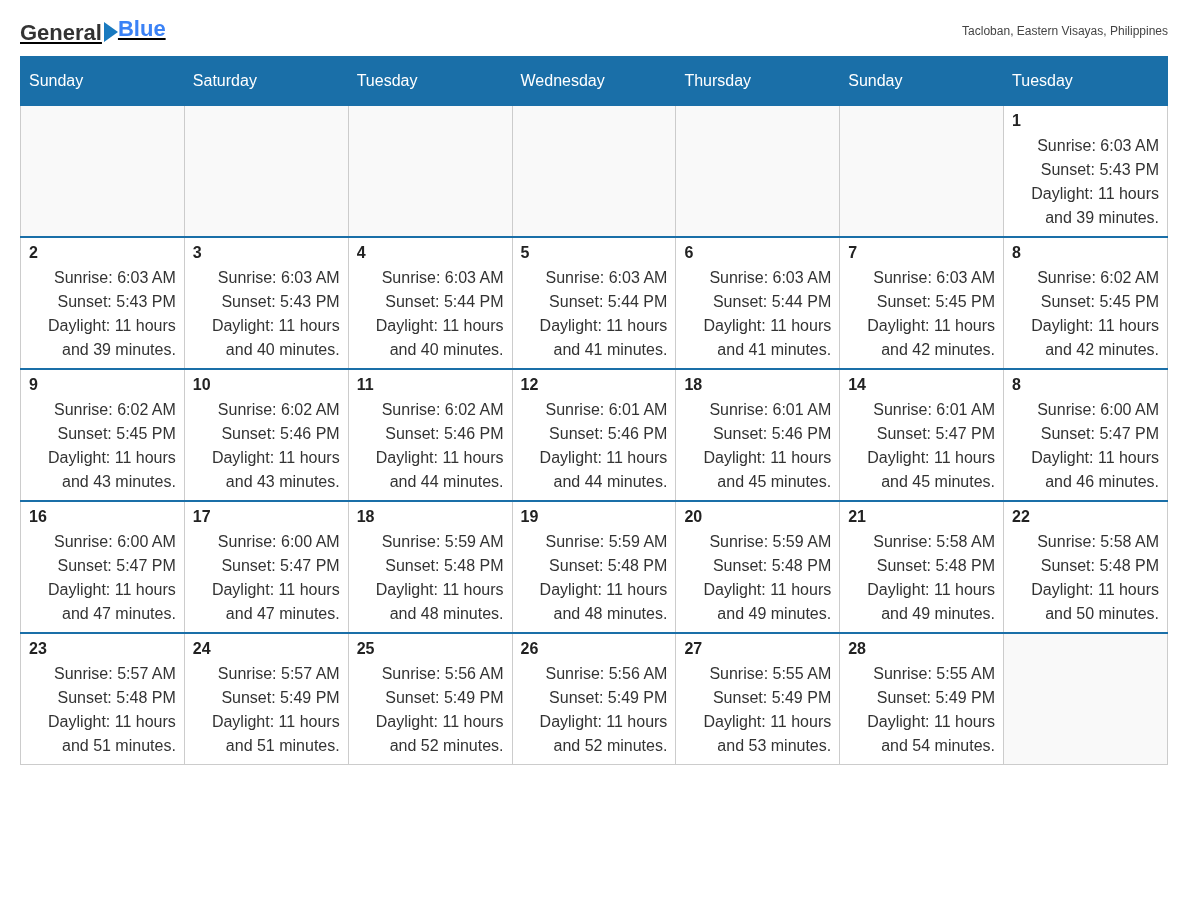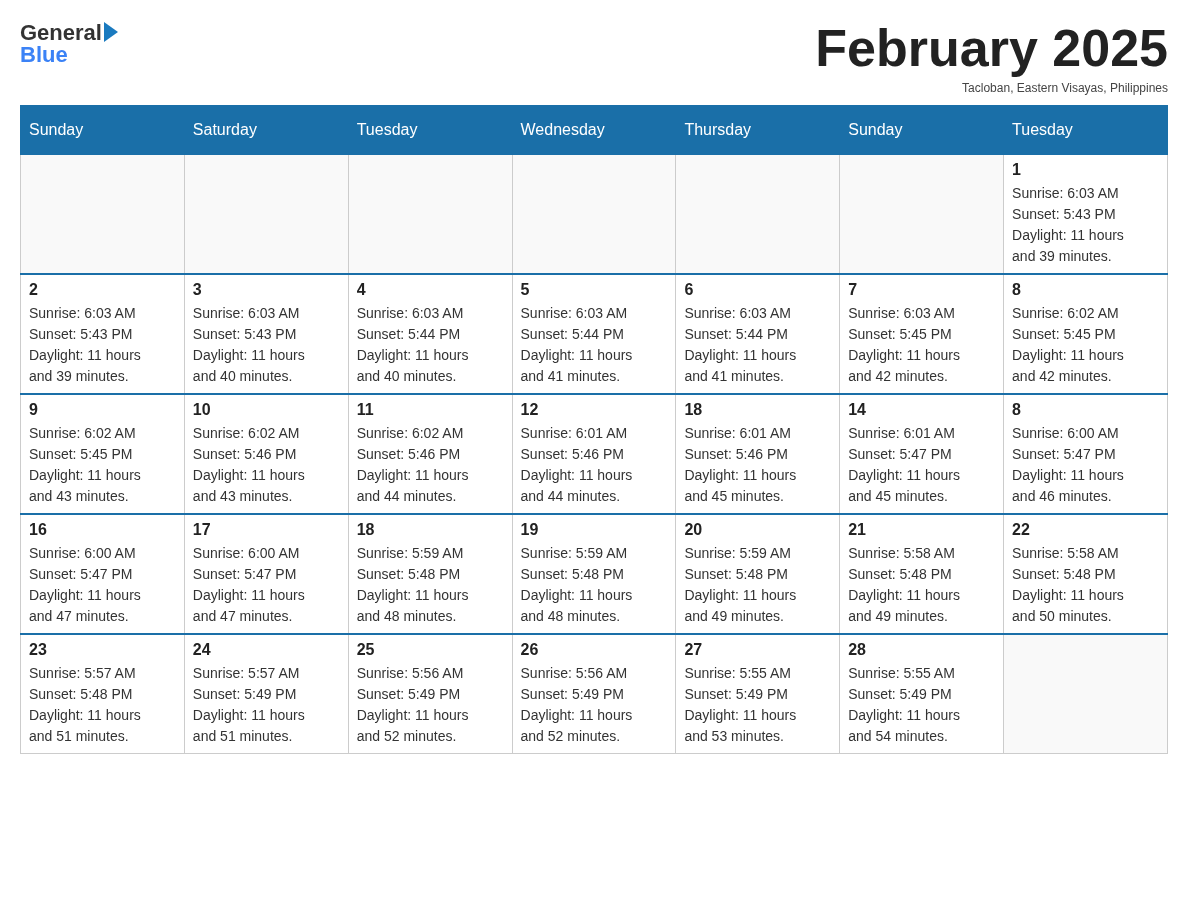--- a/index.html
+++ b/index.html
@@ -31,21 +31,22 @@
       margin-top: -2px;
     }
     .logo-line2 {
       font-size: 22px;
       font-weight: bold;
       color: #3b82f6;
       margin-top: -4px;
     }
     .logo-container {
       display: flex;
-      flex-direction: column;
+      flex-direction: row;
+      text-decoration: underline;
     }
     .logo-row1 {
       display: flex;
       align-items: center;
     }
     .title-area {
       text-align: right;
     }
     .calendar-title {
       font-size: 52px;
@@ -83,23 +84,24 @@
     td.empty {
       background: #f9f9f9;
     }
     .day-num {
       font-size: 16px;
       font-weight: bold;
       color: #222;
       margin-bottom: 4px;
     }
     .day-info {
-      font-size: 14px;
+      font-size: 16px;
       color: #333;
       line-height: 1.5;
+      text-align: right;
     }
     tr td {
       border-top: 2px solid #1a6fa8;
     }
     tr:first-child td {
       border-top: 1px solid #ccc;
     }
     .week-row td {
       border-top: 2px solid #1a6fa8;
     }
@@ -109,21 +111,20 @@
 
 <div class="header">
   <div class="logo-container">
     <div class="logo-row1">
       <span class="logo-text">General</span>
       <div class="logo-arrow"></div>
     </div>
     <div class="logo-line2">Blue</div>
   </div>
   <div class="title-area">
-    <div class="calendar-title">February 2025</div>
     <div class="calendar-subtitle">Tacloban, Eastern Visayas, Philippines</div>
   </div>
 </div>
 
 <table>
   <thead>
     <tr>
     <th>Sunday</th>
         <th>Saturday</th>
         <th>Tuesday</th>

